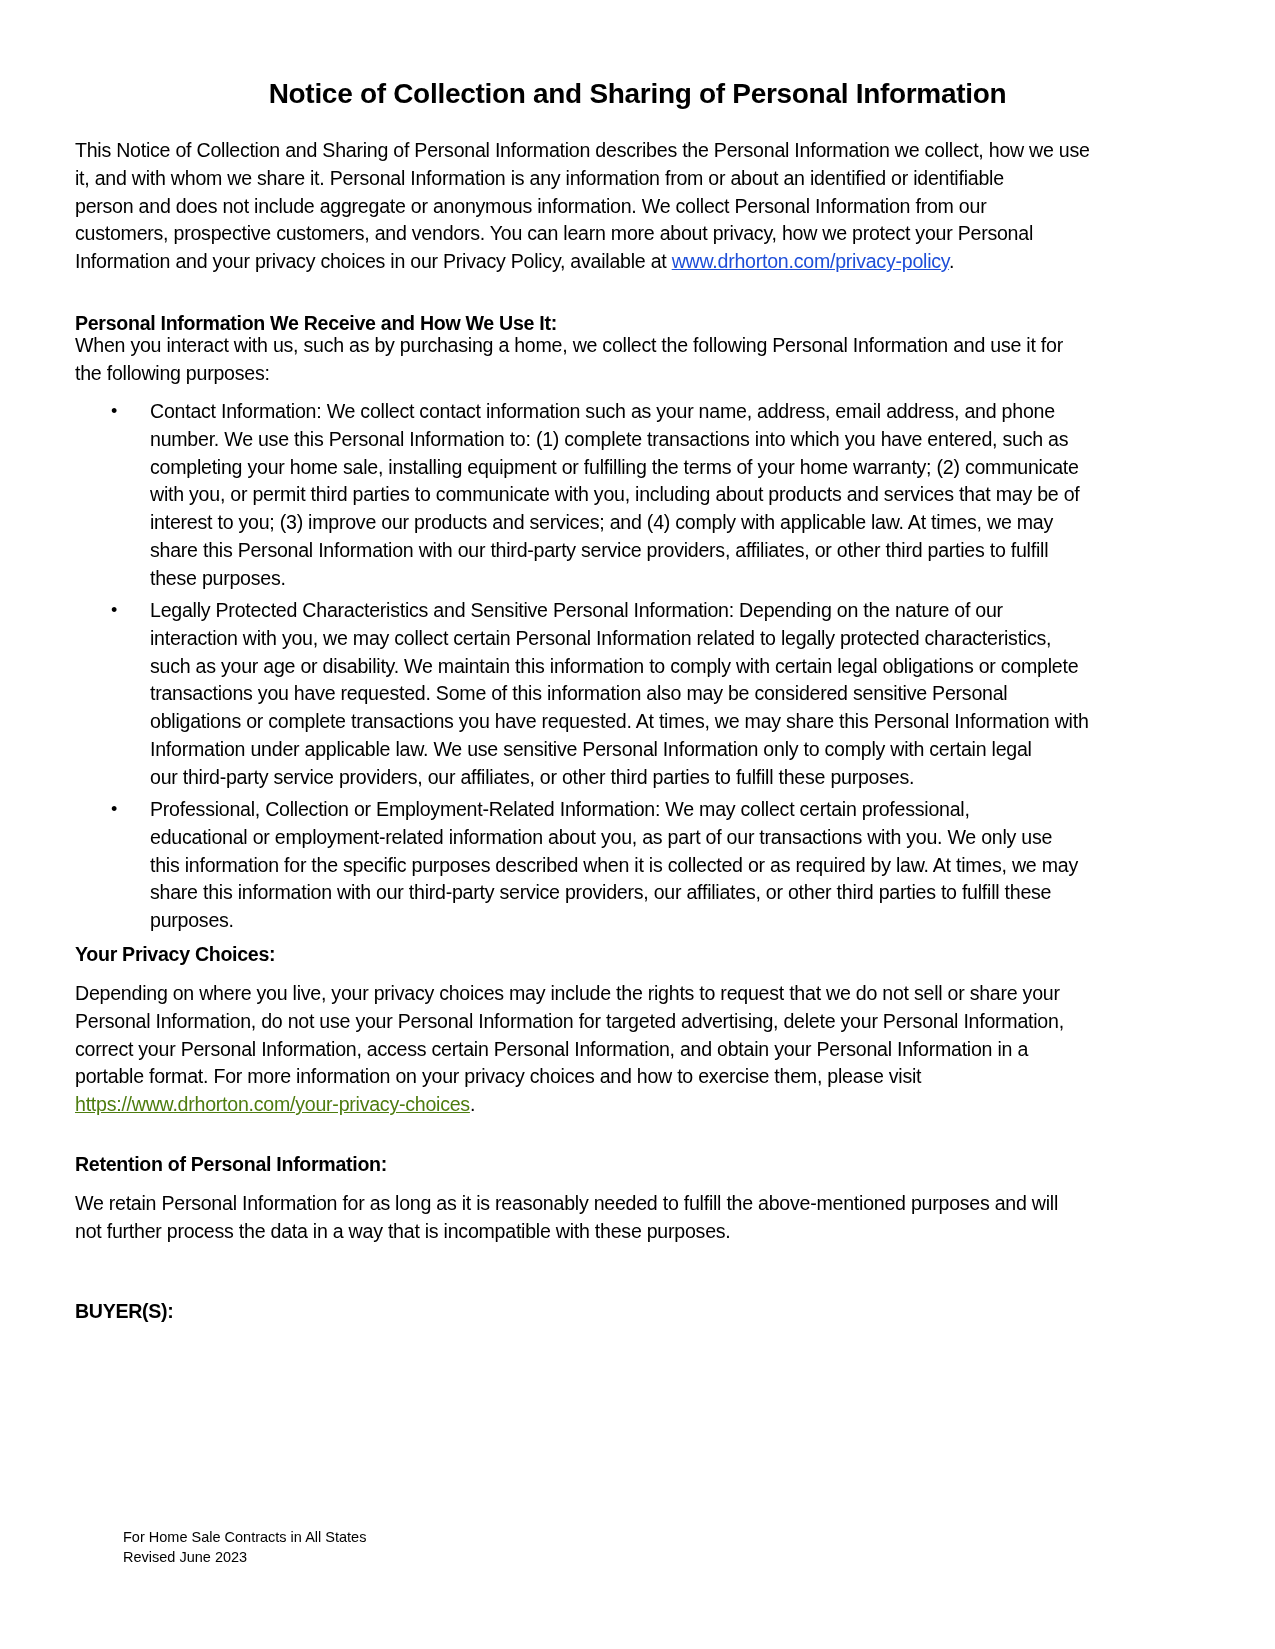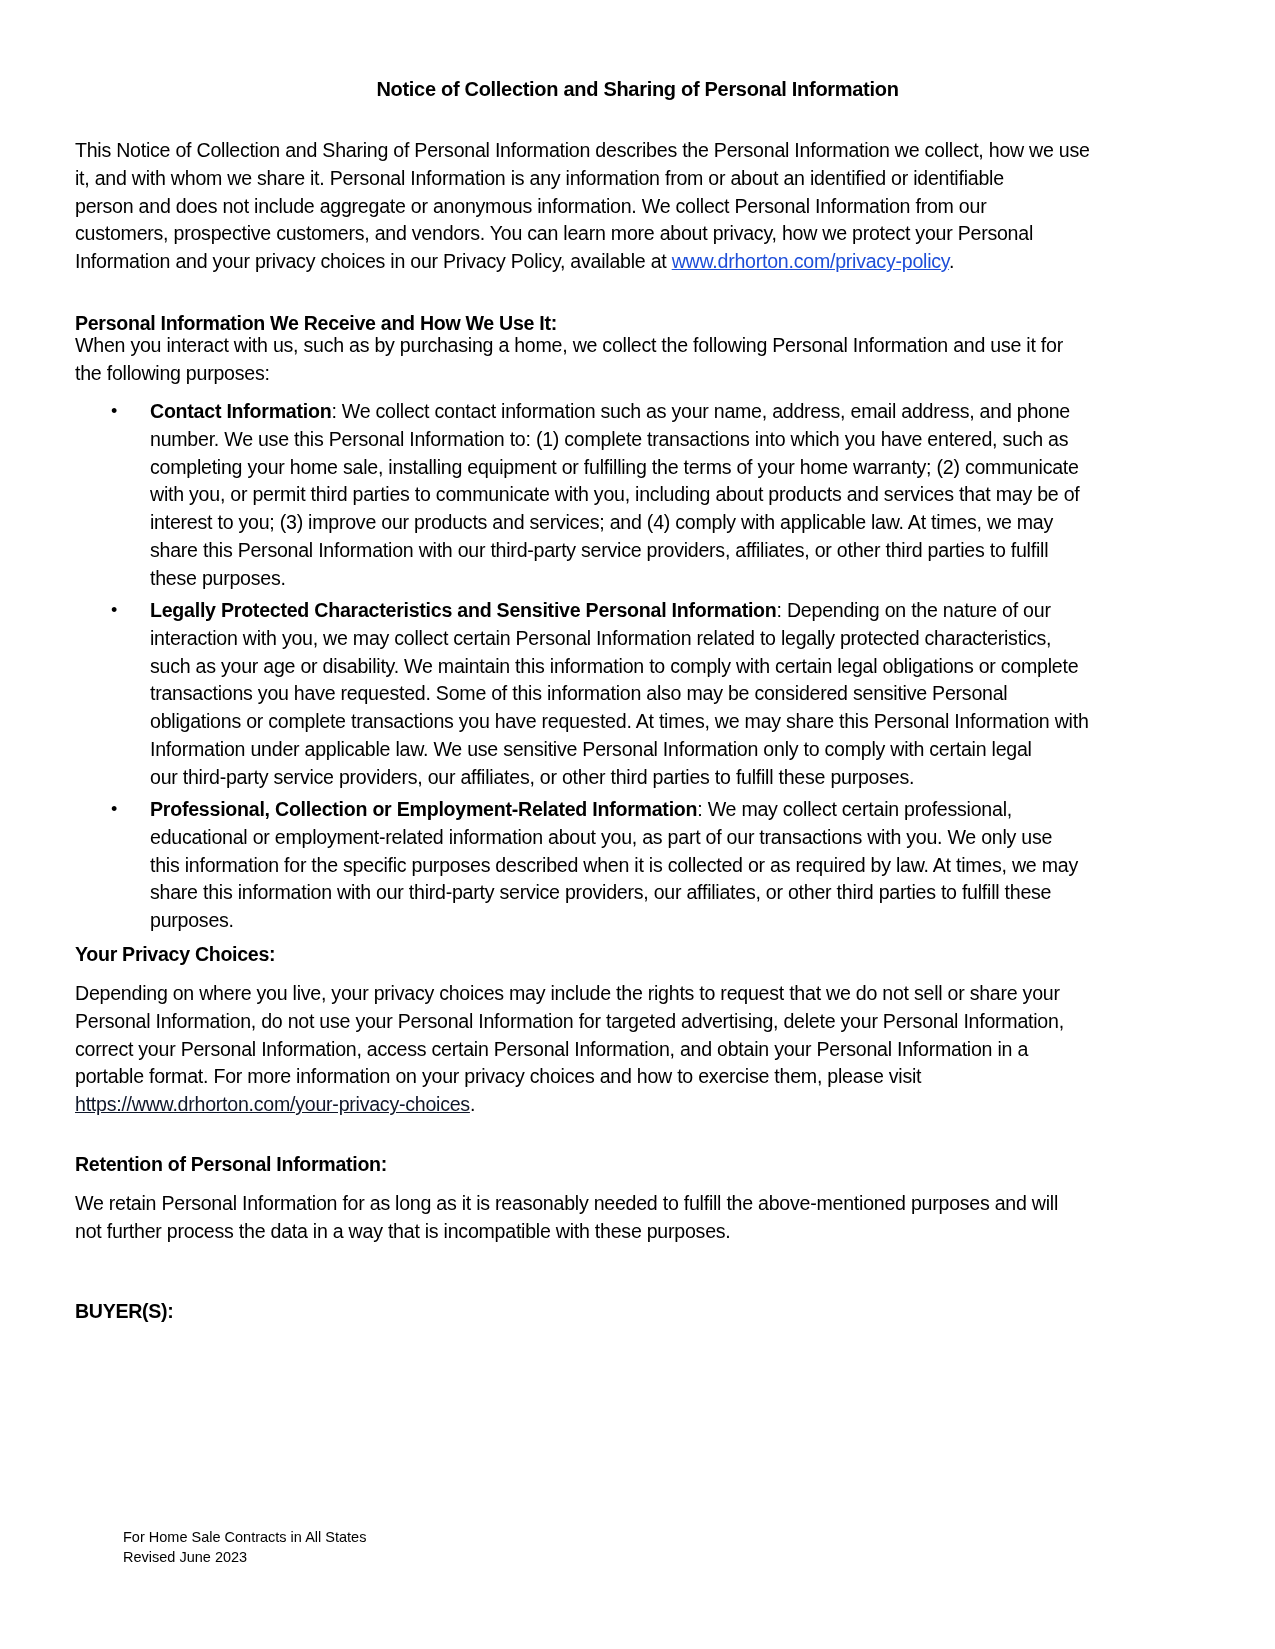--- a/index.html
+++ b/index.html
@@ -1,31 +1,31 @@
 <!DOCTYPE html>
 <html><head>
   <meta charset="utf-8">
   <style>
     html, body { margin: 0; padding: 0; background: #ffffff; }
     body { width: 1275px; height: 1649px; position: relative; overflow: hidden;
       font-family: "Liberation Sans", "DejaVu Sans", sans-serif; color: #000; }
     .page { position: absolute; left: 0; top: 0; width: 1275px; height: 1649px; }
     .title { position: absolute; left: 0; width: 1275px; top: 78px; text-align: center;
-      font-weight: bold; font-size: 20px; letter-spacing: -0.3px; }
+      font-weight: bold; font-size: 28px; letter-spacing: -0.3px; }
     .block { position: absolute; left: 75px; width: 1130px; font-size: 19.6px; line-height: 27.8px;
       letter-spacing: -0.25px; white-space: nowrap; }
     .line { display: block; height: 27.8px; }
     .heading { position: absolute; left: 75px; font-weight: bold; font-size: 19.6px; letter-spacing: -0.3px; }
     .bullet { position: absolute; left: 75px; width: 1140px; font-size: 19.6px; line-height: 27.8px;
       letter-spacing: -0.25px; white-space: nowrap; }
     .bullet .dot { position: absolute; left: 36px; top: 0; font-size: 18px; }
     .bullet .body { position: absolute; left: 75px; top: 0; }
-    b { font-weight: bold; text-align: center; }
+    b { font-weight: normal; text-align: center; }
     a.plain { color: #1d4ed8; text-decoration: underline; }
-    a.blue { color: #0f172a; text-decoration: underline; }
+    a.blue { color: #4d7c0f; text-decoration: underline; }
     .footer { position: absolute; left: 75px; font-size: 14.5px; line-height: 20px; margin-left: 48px; }
   </style>
 </head>
 <body>
 
 <div class="page">
 
   <div class="title">Notice of Collection and Sharing of Personal Information</div>
 
   <div class="block" style="top:137px;">

